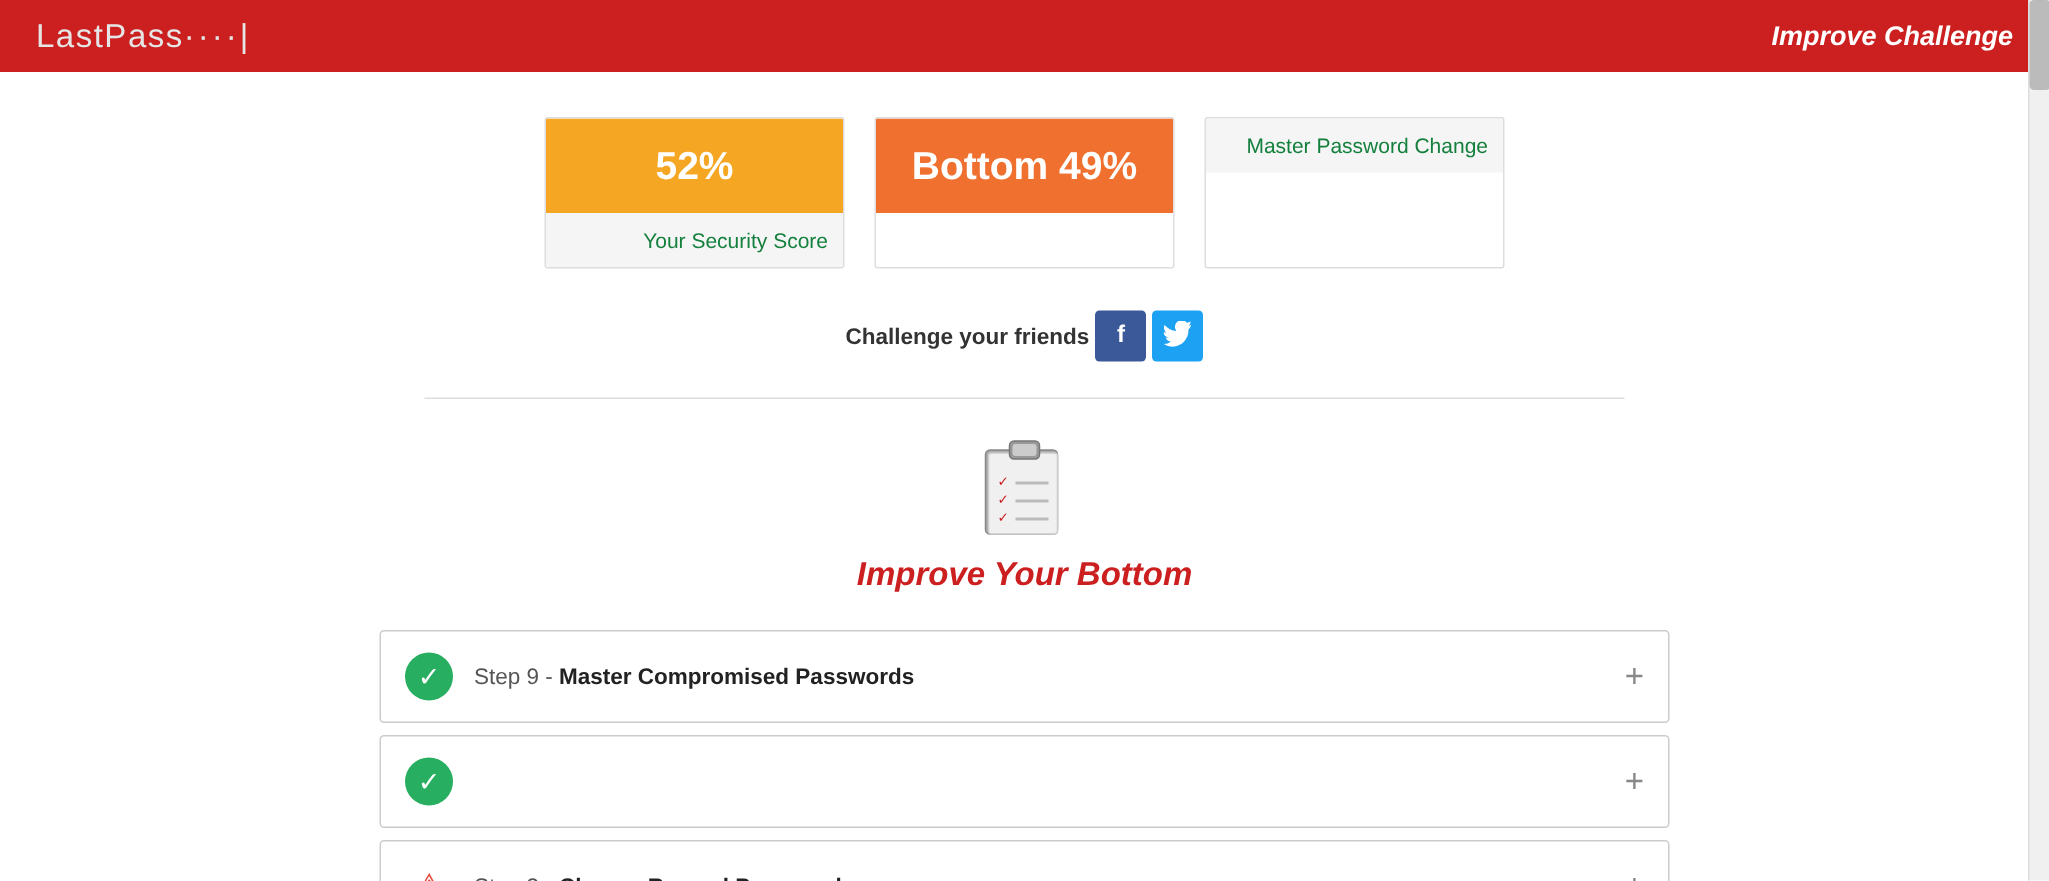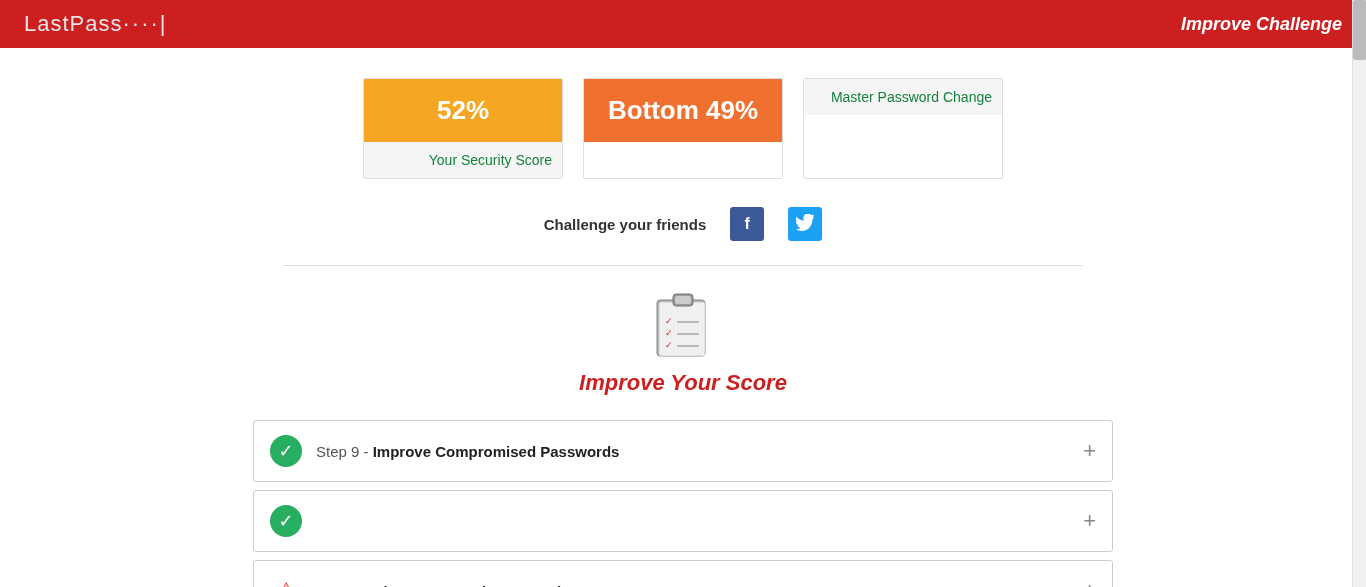--- a/index.html
+++ b/index.html
@@ -66,21 +66,21 @@
       text-align: right;
       color: #15803d;
       font-size: 14px;
       background: #f5f5f5;
     }
 
     
     .challenge-row {
       display: flex;
       align-items: center;
-      gap: 24px;
+      gap: 4px;
       margin-bottom: 24px;
       font-size: 15px;
       font-weight: bold;
       color: #333;
       justify-content: flex-end;
     }
     .fb-btn {
       background: #3b5998;
       color: #fff;
       width: 34px;
@@ -253,30 +253,30 @@
       <rect x="22" y="4" width="20" height="12" rx="3" ry="3" fill="#999" stroke="#777" stroke-width="1"></rect>
       <rect x="24" y="6" width="16" height="8" rx="2" ry="2" fill="#ccc"></rect>
 
       <text x="14" y="34" font-size="9" fill="#cc1f1f">✓</text>
       <line x1="26" y1="32" x2="48" y2="32" stroke="#bbb" stroke-width="2"></line>
       <text x="14" y="46" font-size="9" fill="#cc1f1f">✓</text>
       <line x1="26" y1="44" x2="48" y2="44" stroke="#bbb" stroke-width="2"></line>
       <text x="14" y="58" font-size="9" fill="#cc1f1f">✓</text>
       <line x1="26" y1="56" x2="48" y2="56" stroke="#bbb" stroke-width="2"></line>
     </svg>
-    <div class="improve-title">Improve Your Score</div>
+    <div class="improve-title">Improve Your Bottom</div>
   </div>
 
   <div class="steps-container">
 
     <div class="step-row">
       <div class="step-icon green">✓</div>
       <span class="step-label">
         <span>Step 9 - </span>
-        <strong>Improve Compromised Passwords</strong>
+        <strong>Master Compromised Passwords</strong>
       </span>
       <span class="step-plus">+</span>
     </div>
 
     <div class="step-row">
       <div class="step-icon green">✓</div>
       <span class="step-plus">+</span>
     </div>
 
     <div class="step-row">

